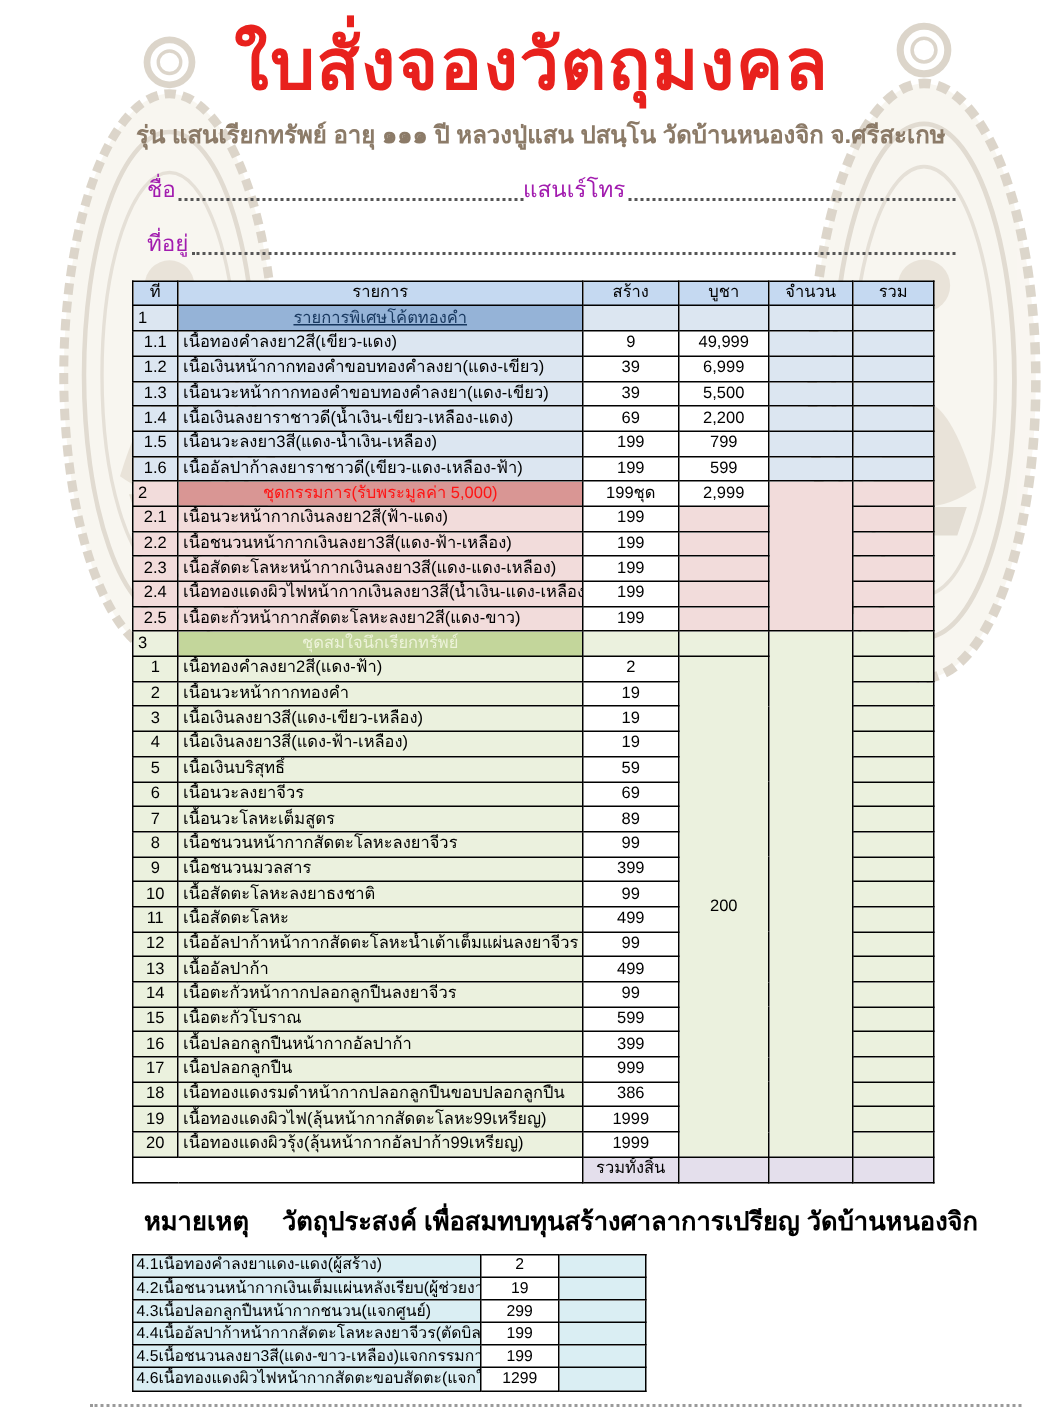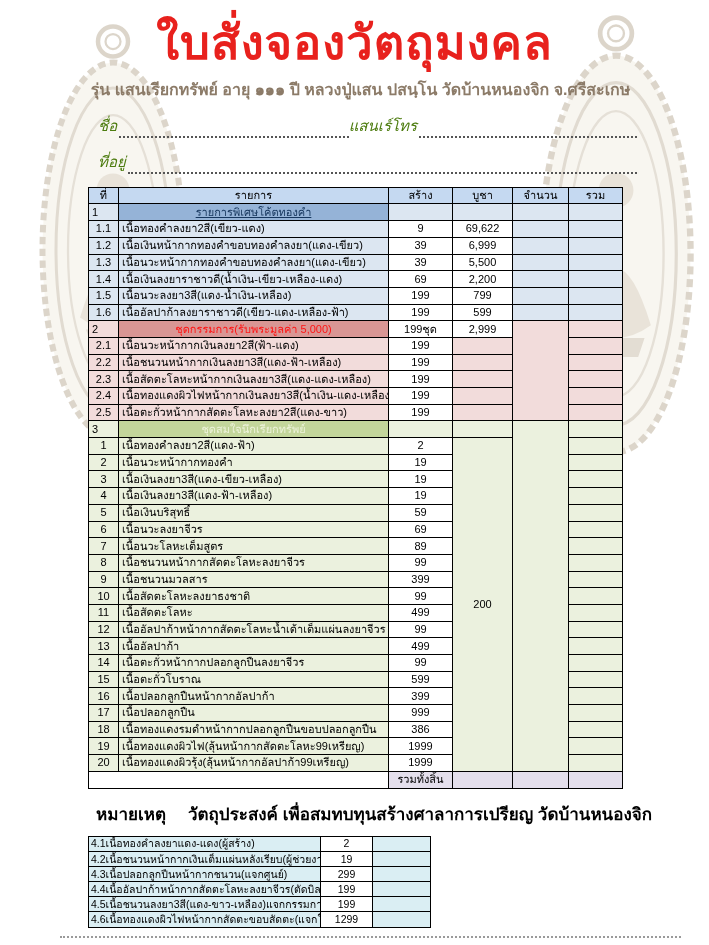--- a/index.html
+++ b/index.html
@@ -12,21 +12,21 @@
   .wm-right{left:532px;top:8px;}
   .content{position:relative;z-index:1;}
   .title{
     text-align:center;color:var(--title-red);font-weight:bold;
     font-size:47px;line-height:1.25;padding-top:14px;letter-spacing:1px;
   }
   .subtitle{
     text-align:center;color:var(--subtitle-gray);font-weight:bold;
     font-size:16px;margin-top:4px;padding-left:12px;
   }
-  .form-line{display:flex;align-items:flex-end;margin:12px 72px 0 98px;font-size:15px;color:#4d7c0f;font-style:italic;}
+  .form-line{display:flex;align-items:center;margin:12px 72px 0 98px;font-size:15px;color:#a21caf;}
   .form-label{white-space:nowrap;padding-right:2px;}
   .dots{flex:1;border-bottom:2px dotted #555;height:15px;min-width:30px;}
   .dots.short{flex:0.95;}
   table{border-collapse:collapse;table-layout:fixed;}
   .main-table{margin:13px 0 0 88px;width:534px;font-size:11px;line-height:1;}
   .main-table td,.main-table th{
     border:1px solid #000;height:15.7px;padding:0 3px;overflow:hidden;
     white-space:nowrap;font-weight:normal;vertical-align:middle;
   }
   .main-table .hdr{background:var(--hdr-blue);text-align:center;}
@@ -114,21 +114,21 @@
           <td class="b-bar">รายการพิเศษโค้ตทองคำ</td>
           <td class="b-row"></td>
           <td class="b-row"></td>
           <td class="b-row"></td>
           <td class="b-row"></td>
         </tr>
         <tr>
           <td class="b-row c">1.1</td>
           <td class="b-row">เนื้อทองคำลงยา2สี(เขียว-แดง)</td>
           <td class="wc">9</td>
-          <td class="wc">69,622</td>
+          <td class="wc">49,999</td>
           <td class="b-row"></td>
           <td class="b-row"></td>
         </tr>
         <tr>
           <td class="b-row c">1.2</td>
           <td class="b-row">เนื้อเงินหน้ากากทองคำขอบทองคำลงยา(แดง-เขียว)</td>
           <td class="wc">39</td>
           <td class="wc">6,999</td>
           <td class="b-row"></td>
           <td class="b-row"></td>

